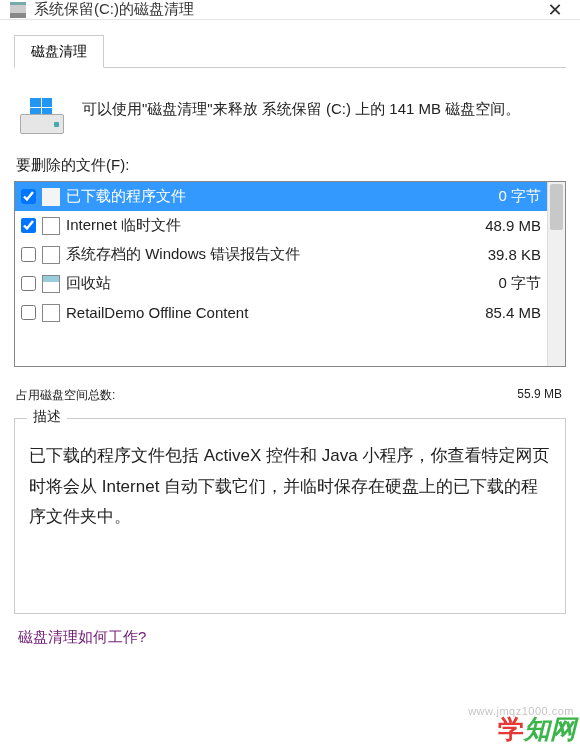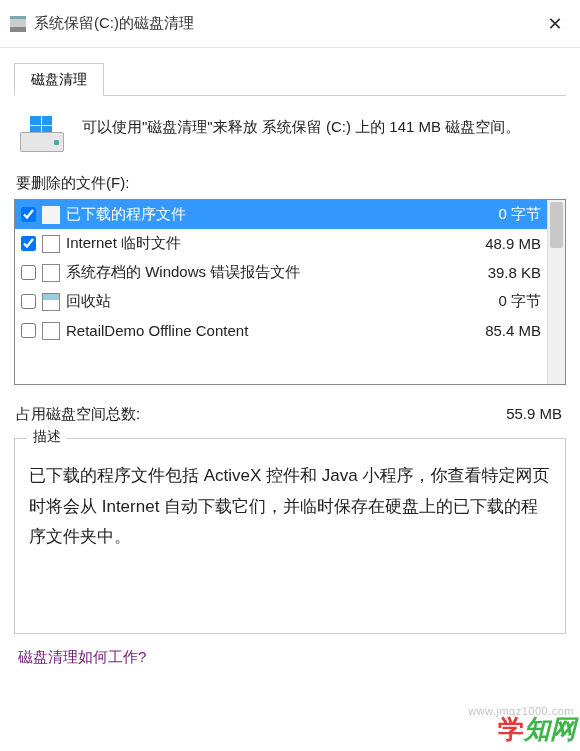--- a/index.html
+++ b/index.html
@@ -6,36 +6,36 @@
   body {
     font-family: "Microsoft YaHei", "Segoe UI", Tahoma, sans-serif;
     font-size: 14px;
     background: #fff;
     width: 580px;
     height: 751px;
     overflow: hidden;
     position: relative;
   }
   .titlebar {
-    height: 48px;
+    height: 20px;
     display: flex;
     align-items: center;
     padding: 0 10px;
     border-bottom: 1px solid #e5e5e5;
   }
   .titlebar .drive-icon {
     width: 16px; height: 16px;
     background: linear-gradient(#7aa 20%, #ccc 20% 70%, #888 70%);
     margin-right: 8px;
     flex-shrink: 0;
   }
   .titlebar .title { flex: 1; font-size: 15px; color: #333; }
   .titlebar .close { font-size: 18px; width: 30px; text-align: center; color: #333; cursor: default; }
   .content { padding: 14px; }
-  .tabstrip { display: flex; border-bottom: 1px solid #ccc; margin-bottom: 10px; }
+  .tabstrip { display: flex; border-bottom: 1px solid #ccc; margin-bottom: 20px; }
   .tab {
     padding: 7px 16px 6px;
     font-size: 14px;
     background: #fff;
     border: 1px solid #ccc;
     border-bottom: 1px solid #fff;
     position: relative;
     top: 1px;
   }
   .intro-block { display: flex; align-items: flex-start; padding: 8px 6px 16px; }
@@ -77,21 +77,21 @@
   .file-row.selected { background: #3399ff; color: #fff; }
   .file-row input[type=checkbox] { width: 15px; height: 15px; margin-right: 6px; }
   .file-row .file-icon { width: 18px; height: 18px; margin-right: 6px; display: inline-block; border: 1px solid #888; background: #fff; }
   .file-row .file-icon.blank  { background: #f4f4f4; border: none; }
   .file-row .file-icon.recycle{ background: linear-gradient(#9cd 40%, #fff 40%); }
   .file-row .file-icon.ie     { background: #fff; }
   .file-row .name { flex: 1; white-space: nowrap; overflow: hidden; }
   .file-row .size { width: 90px; text-align: right; padding-right: 4px; }
   .total-row {
     display: flex; justify-content: space-between;
-    font-size: 15px; color: #222;
+    font-size: 12px; color: #222;
     margin: 20px 4px 14px 2px;
   }
   .group {
     border: 1px solid #ccc;
     position: relative;
     padding: 22px 14px 80px 14px;
     margin-top: 14px;
   }
   .group .legend {
     position: absolute; top: -11px; left: 12px; background: #fff; padding: 0 6px; font-size: 14px; color: #222;

